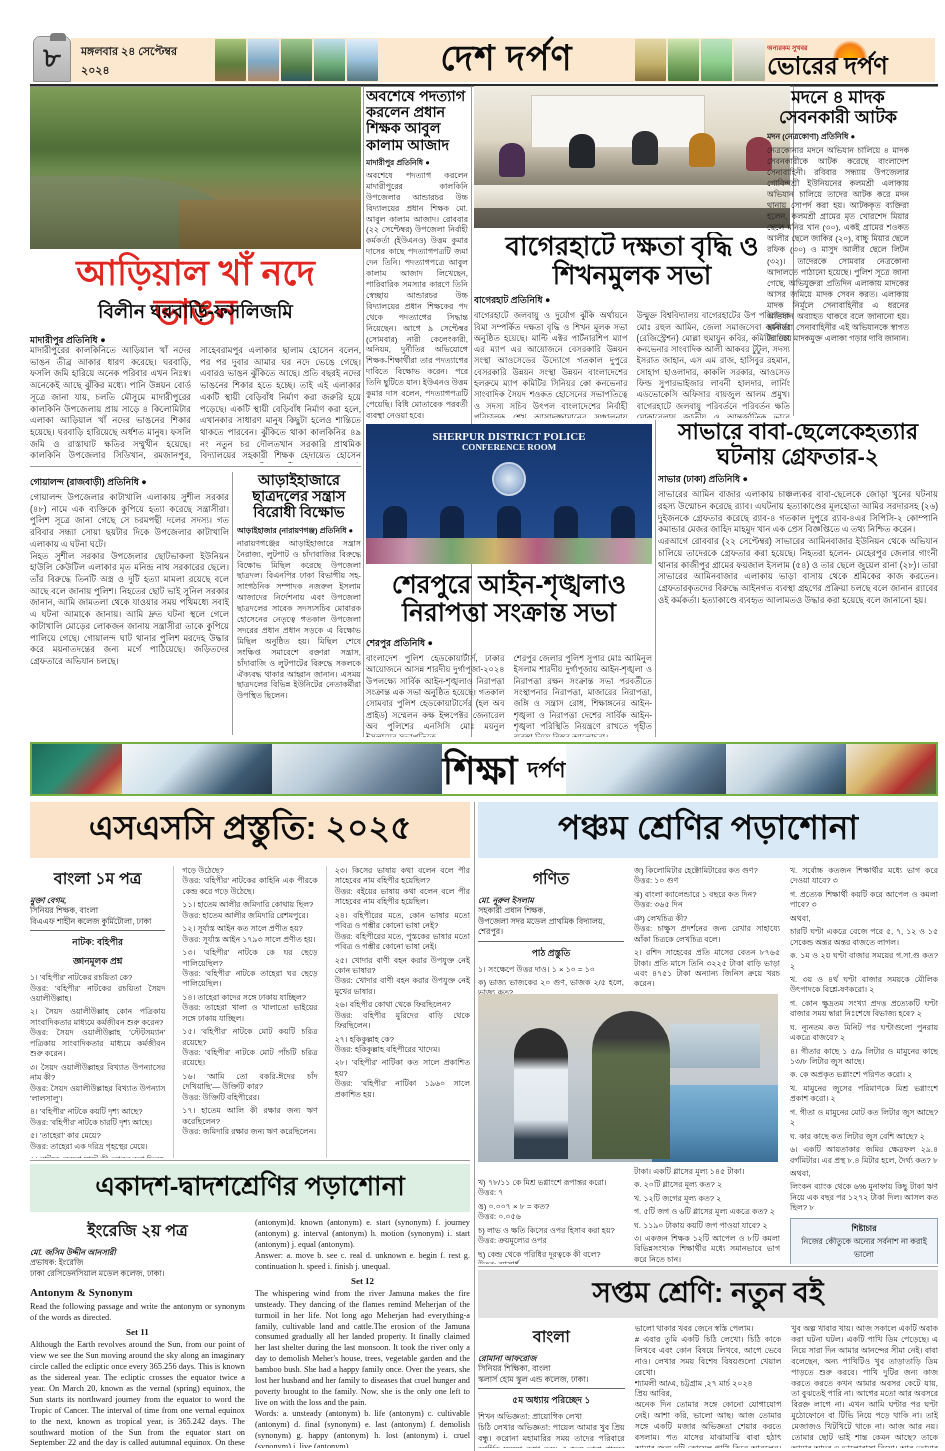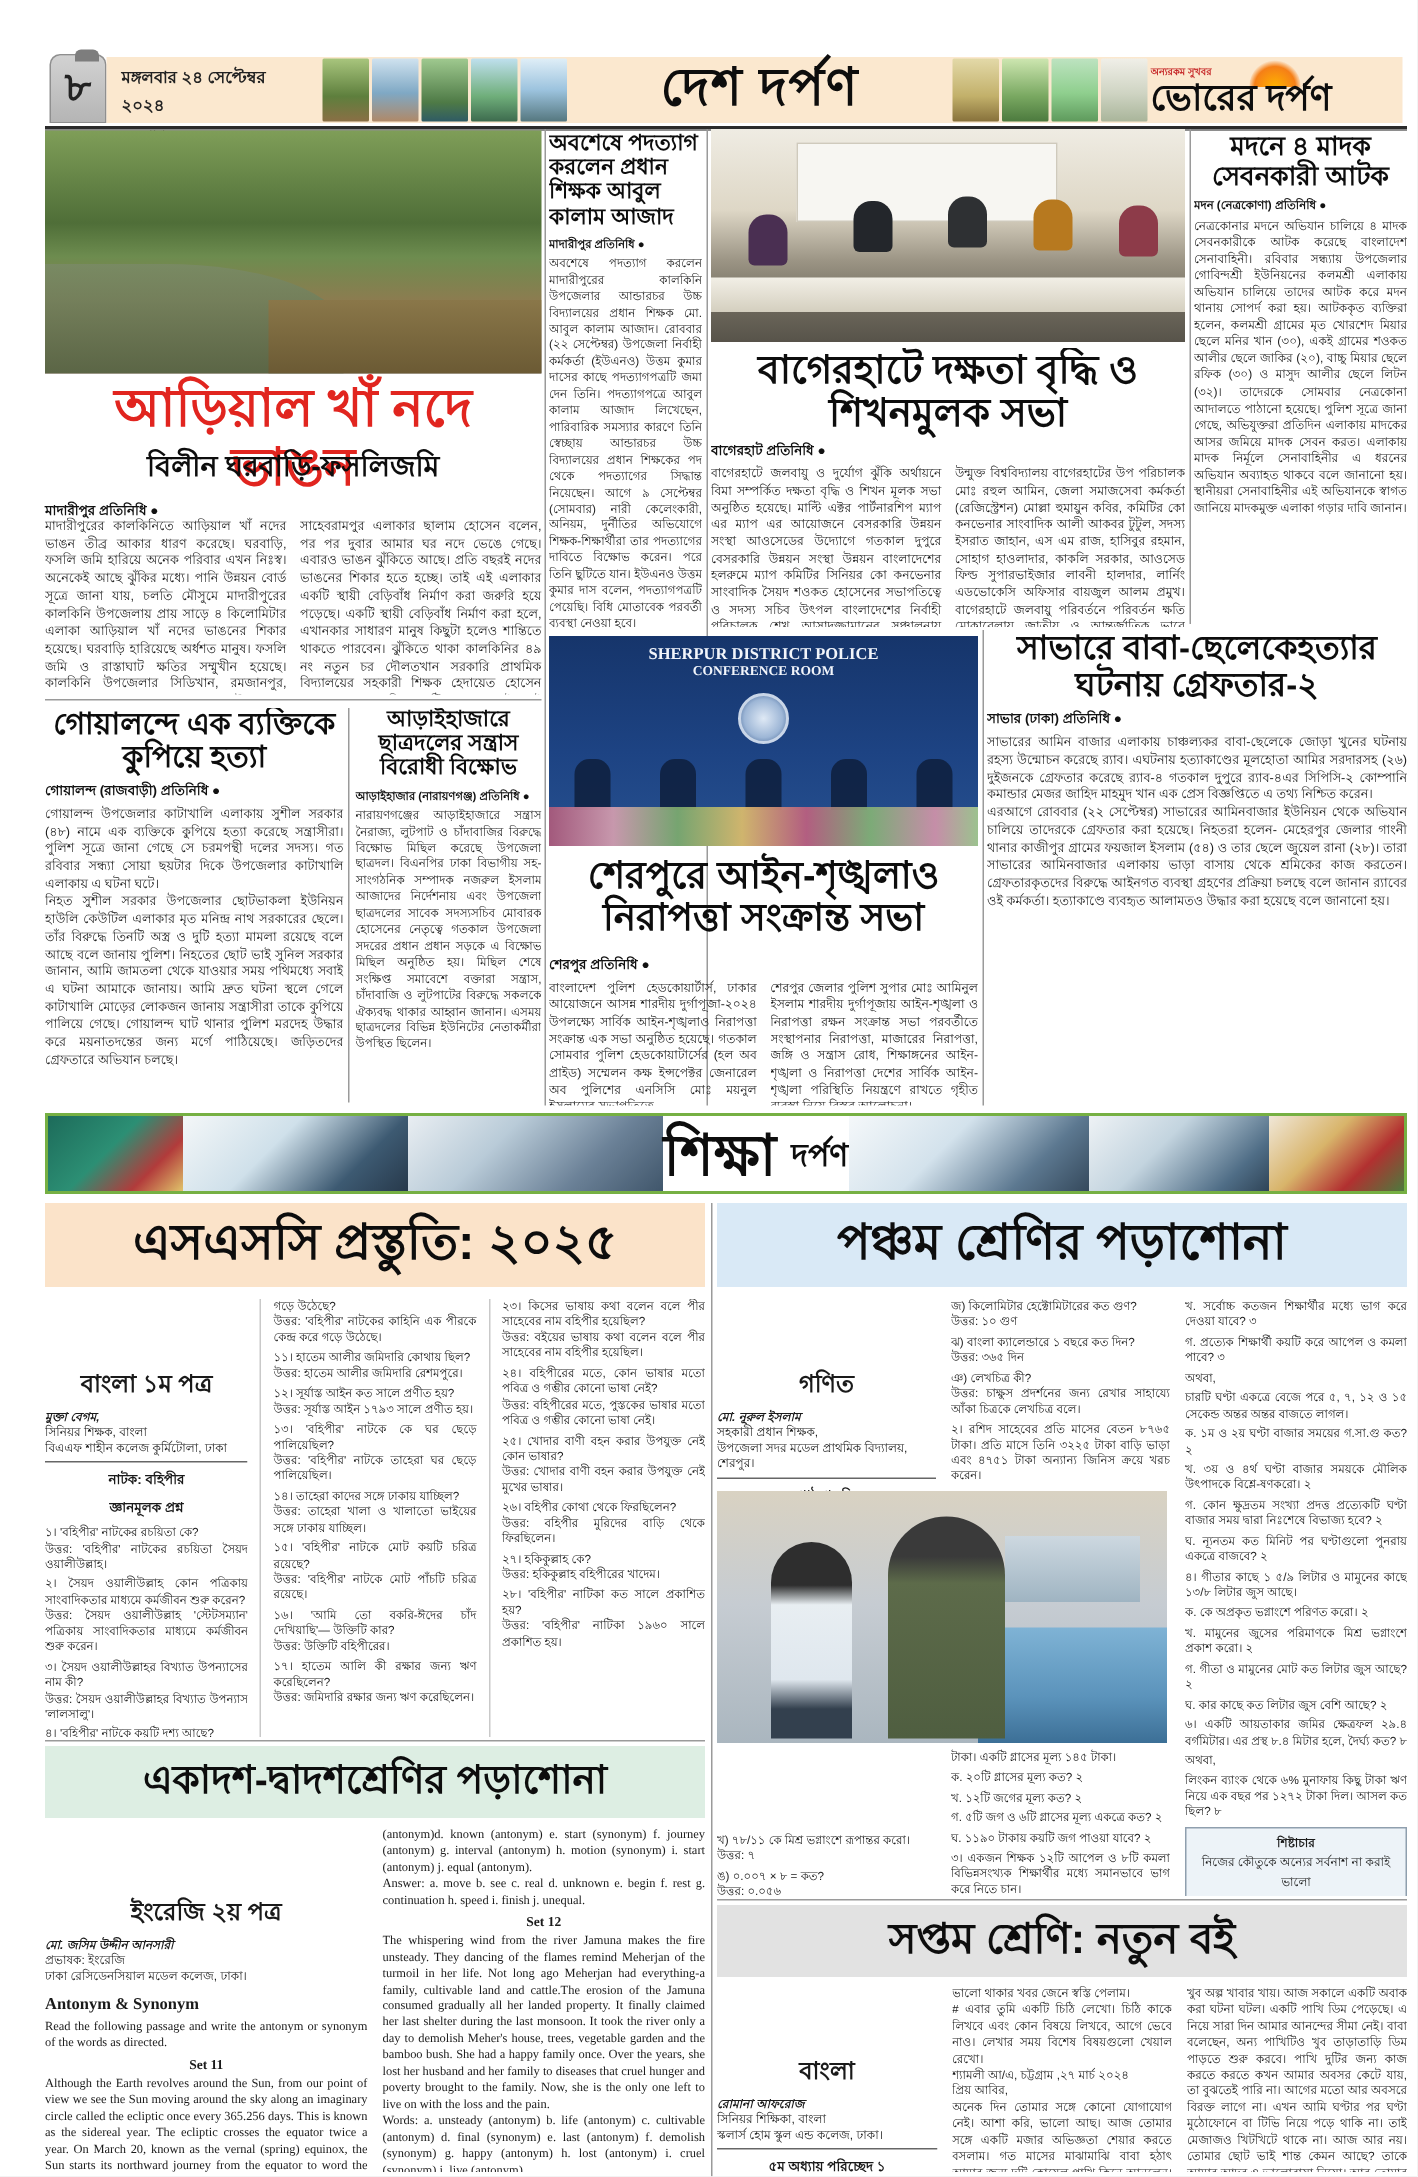--- a/index.html
+++ b/index.html
@@ -83,21 +83,21 @@
   #resign .btxt { font-size:7.9px; }
   #vr-1 { left:363px; top:86px; height:651px; }
   #vr-2 { left:471px; top:86px; height:651px; }
   #vr-3 { left:793px; top:86px; height:330px; }
   #vr-4 { left:655px; top:420px; height:317px; }
 
   #bagerhat     { left:474px; top:232px; width:316px; height:186px; overflow:hidden; }
   #bagerhat .hl { font-size:26px; }
   #bagerhat .btxt { font-size:8.2px; }
 
-  #madan        { left:796px; top:88px; width:142px; height:328px; overflow:hidden; }
+  #madan        { left:767px; top:88px; width:142px; height:328px; overflow:hidden; }
   #madan .hl    { font-size:17.5px; }
   #madan .byline{ font-size:7.8px; }
   #madan .btxt  { font-size:8px; }
 
   #sherpur-hl   { left:366px; top:570px; width:286px; font-size:25px; }
   #sherpur-art  { left:366px; top:633px; width:286px; height:104px; overflow:hidden; }
   #sherpur-art .btxt { font-size:8.2px; }
 
   #savar        { left:658px; top:420px; width:280px; height:317px; overflow:hidden; }
   #savar .hl    { font-size:22px; }
@@ -118,21 +118,21 @@
   
   .sec-banner { display:flex; align-items:center; justify-content:center; font-weight:800; color:#0d0d0d; }
   #ssc-banner { left:30px; top:802px; width:440px; height:56px; background:#fbe3c9; font-size:33px; }
   #c5-banner  { left:478px; top:802px; width:460px; height:56px; background:#d9e9f6; font-size:33px; }
   #c11-banner { left:30px; top:1164px; width:440px; height:48px; background:#ddeee3; font-size:26px; }
   #c7-banner  { left:478px; top:1270px; width:460px; height:48px; background:#e2e2e2; font-size:28px; }
   #vr-edu { left:474px; top:802px; height:649px; }
   #hr-edu1 { left:30px; top:1160px; width:440px; }
   #hr-edu2 { left:478px; top:1266px; width:460px; }
 
-  .subject-head { font-size:16px; font-weight:800; text-align:center; margin-bottom:3px;margin-top:44px; }
+  .subject-head { font-size:16px; font-weight:800; text-align:center; margin-bottom:3px; }
   .author { font-size:8px; line-height:1.3; border-bottom:1px solid #666; padding-bottom:3px; margin-bottom:4px; }
   .author .nm { font-weight:bold; font-style:italic; }
   .topic { font-size:9px; font-weight:bold; text-align:center; margin:3px 0 4px 0; }
   .qa { font-size:7.8px; line-height:1.34; text-align:justify; white-space:pre-line; margin-bottom:3px; }
 
   #ssc-cols { left:30px; top:866px; width:440px; height:292px; display:flex; gap:8px; overflow:hidden; }
   #ssc-cols .col { flex:1; overflow:hidden; }
   #ssc-cols .col + .col { border-left:1px solid #c9c9c9; padding-left:8px; }
 
   #c5-area { left:478px; top:866px; width:460px; height:398px; overflow:hidden; }
@@ -199,21 +199,20 @@
   <div class="abs hl" id="erosion-hl">আড়িয়াল খাঁ নদে ভাঙন</div>
   <div class="abs hl" id="erosion-sub">বিলীন ঘরবাড়ি-ফসলিজমি</div>
   <div class="abs byline" id="erosion-by">মাদারীপুর প্রতিনিধি ●</div>
   <div class="abs twocol" id="erosion-body">
     <div class="btxt">মাদারীপুরের কালকিনিতে আড়িয়াল খাঁ নদের ভাঙন তীব্র আকার ধারণ করেছে। ঘরবাড়ি, ফসলি জমি হারিয়ে অনেক পরিবার এখন নিঃস্ব। অনেকেই আছে ঝুঁকির মধ্যে। পানি উন্নয়ন বোর্ড সূত্রে জানা যায়, চলতি মৌসুমে মাদারীপুরের কালকিনি উপজেলায় প্রায় সাড়ে ৪ কিলোমিটার এলাকা আড়িয়াল খাঁ নদের ভাঙনের শিকার হয়েছে। ঘরবাড়ি হারিয়েছে অর্ধশত মানুষ। ফসলি জমি ও রাস্তাঘাট ক্ষতির সম্মুখীন হয়েছে। কালকিনি উপজেলার সিডিখান, রমজানপুর, সাহেবরামপুর, আন্ডারচর, নতুন চর দৌলতখান, মিয়ারহাটসহ বিভিন্ন এলাকায় ভাঙন দেখা গেছে। এসব এলাকার মানুষ ভাঙন আতঙ্কের মধ্যে আছে। ঝুঁকিতে বহু এলাকা। এসব এলাকার বাসিন্দারা স্থায়ী বেড়িবাঁধ নির্মাণের দাবি জানিয়েছেন। কালকিনির</div>
     <div class="btxt">সাহেবরামপুর এলাকার ছালাম হোসেন বলেন, পর পর দুবার আমার ঘর নদে ভেঙে গেছে। এবারও ভাঙন ঝুঁকিতে আছে। প্রতি বছরই নদের ভাঙনের শিকার হতে হচ্ছে। তাই এই এলাকার একটি স্থায়ী বেড়িবাঁধ নির্মাণ করা জরুরি হয়ে পড়েছে। একটি স্থায়ী বেড়িবাঁধ নির্মাণ করা হলে, এখানকার সাধারণ মানুষ কিছুটা হলেও শান্তিতে থাকতে পারবেন। ঝুঁকিতে থাকা কালকিনির ৪৯ নং নতুন চর দৌলতখান সরকারি প্রাথমিক বিদ্যালয়ের সহকারী শিক্ষক হেদায়েত হোসেন বলেন, আমাদের বিদ্যালয়টি নদের কাছেই। তাই বিদ্যালয়টি ভাঙনের ঝুঁকির মধ্যে আছে। ভাঙন বাড়লে যে কোনো সময় বিদ্যালয়টি বিলীন হয়ে যেতে পারে। এজন্য এই এলাকায় জরুরি ভিত্তিতে একটি বেড়িবাঁধ প্রয়োজন হয়ে। এসব প্রকল্প দ্রুত অনুমোদন হলেই স্থায়ীভাবে বেড়িবাঁধ নির্মাণ করা সম্ভব হবে।</div>
   </div>
   <div class="abs hrule" id="rule-a"></div>
 
   <div class="abs" id="goalanda">
-    <div class="hl">গোয়ালন্দে এক ব্যক্তিকে কুপিয়ে হত্যা</div>
     <div class="byline">গোয়ালন্দ (রাজবাড়ী) প্রতিনিধি ●</div>
     <div class="btxt">গোয়ালন্দ উপজেলার কাটাখালি এলাকায় সুশীল সরকার (৪৮) নামে এক ব্যক্তিকে কুপিয়ে হত্যা করেছে সন্ত্রাসীরা। পুলিশ সূত্রে জানা গেছে সে চরমপন্থী দলের সদস্য। গত রবিবার সন্ধ্যা সোয়া ছয়টার দিকে উপজেলার কাটাখালি এলাকায় এ ঘটনা ঘটে।
 নিহত সুশীল সরকার উপজেলার ছোটভাকলা ইউনিয়ন হাউলি কেউটিল এলাকার মৃত মনিন্দ্র নাথ সরকারের ছেলে। তাঁর বিরুদ্ধে তিনটি অস্ত্র ও দুটি হত্যা মামলা রয়েছে বলে আছে বলে জানায় পুলিশ। নিহতের ছোট ভাই সুনিল সরকার জানান, আমি জামতলা থেকে যাওয়ার সময় পথিমধ্যে সবাই এ ঘটনা আমাকে জানায়। আমি দ্রুত ঘটনা স্থলে গেলে কাটাখালি মোড়ের লোকজন জানায় সন্ত্রাসীরা তাকে কুপিয়ে পালিয়ে গেছে। গোয়ালন্দ ঘাট থানার পুলিশ মরদেহ উদ্ধার করে ময়নাতদন্তের জন্য মর্গে পাঠিয়েছে। জড়িতদের গ্রেফতারে অভিযান চলছে।</div>
   </div>
   <div class="abs vrule" id="vr-goal"></div>
 
   <div class="abs" id="araihazar">
     <div class="hl">আড়াইহাজারে ছাত্রদলের সন্ত্রাস বিরোধী বিক্ষোভ</div>
     <div class="byline">আড়াইহাজার (নারায়ণগঞ্জ) প্রতিনিধি ●</div>
     <div class="btxt">নারায়ণগঞ্জের আড়াইহাজারে সন্ত্রাস নৈরাজ্য, লুটপাট ও চাঁদাবাজির বিরুদ্ধে বিক্ষোভ মিছিল করেছে উপজেলা ছাত্রদল। বিএনপির ঢাকা বিভাগীয় সহ- সাংগঠনিক সম্পাদক নজরুল ইসলাম আজাদের নির্দেশনায় এবং উপজেলা ছাত্রদলের সাবেক সদস্যসচিব মোবারক হোসেনের নেতৃত্বে গতকাল উপজেলা সদরের প্রধান প্রধান সড়কে এ বিক্ষোভ মিছিল অনুষ্ঠিত হয়। মিছিল শেষে সংক্ষিপ্ত সমাবেশে বক্তারা সন্ত্রাস, চাঁদাবাজি ও লুটপাটের বিরুদ্ধে সকলকে ঐক্যবদ্ধ থাকার আহ্বান জানান। এসময় ছাত্রদলের বিভিন্ন ইউনিটের নেতাকর্মীরা উপস্থিত ছিলেন।</div>

